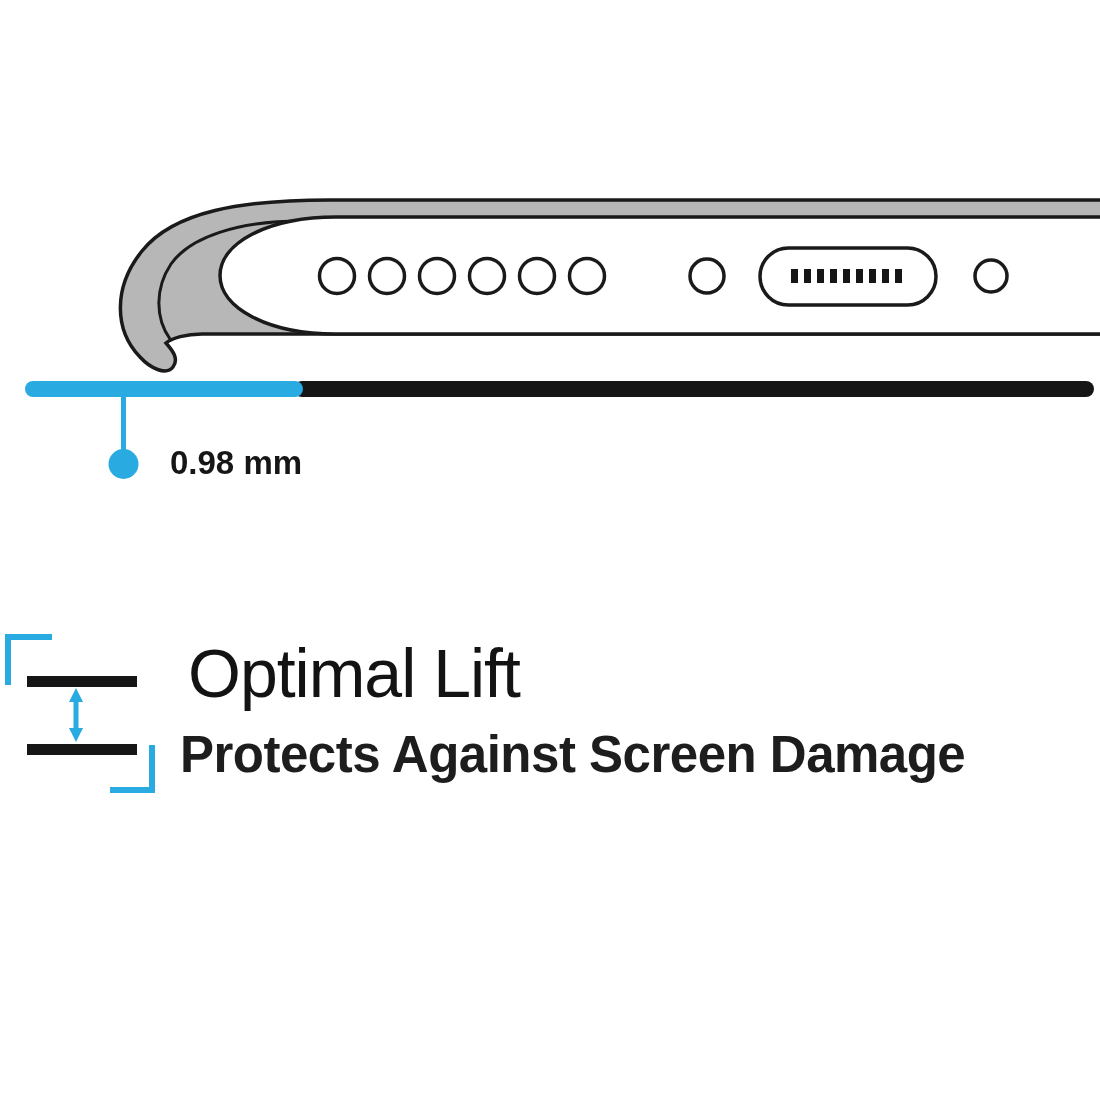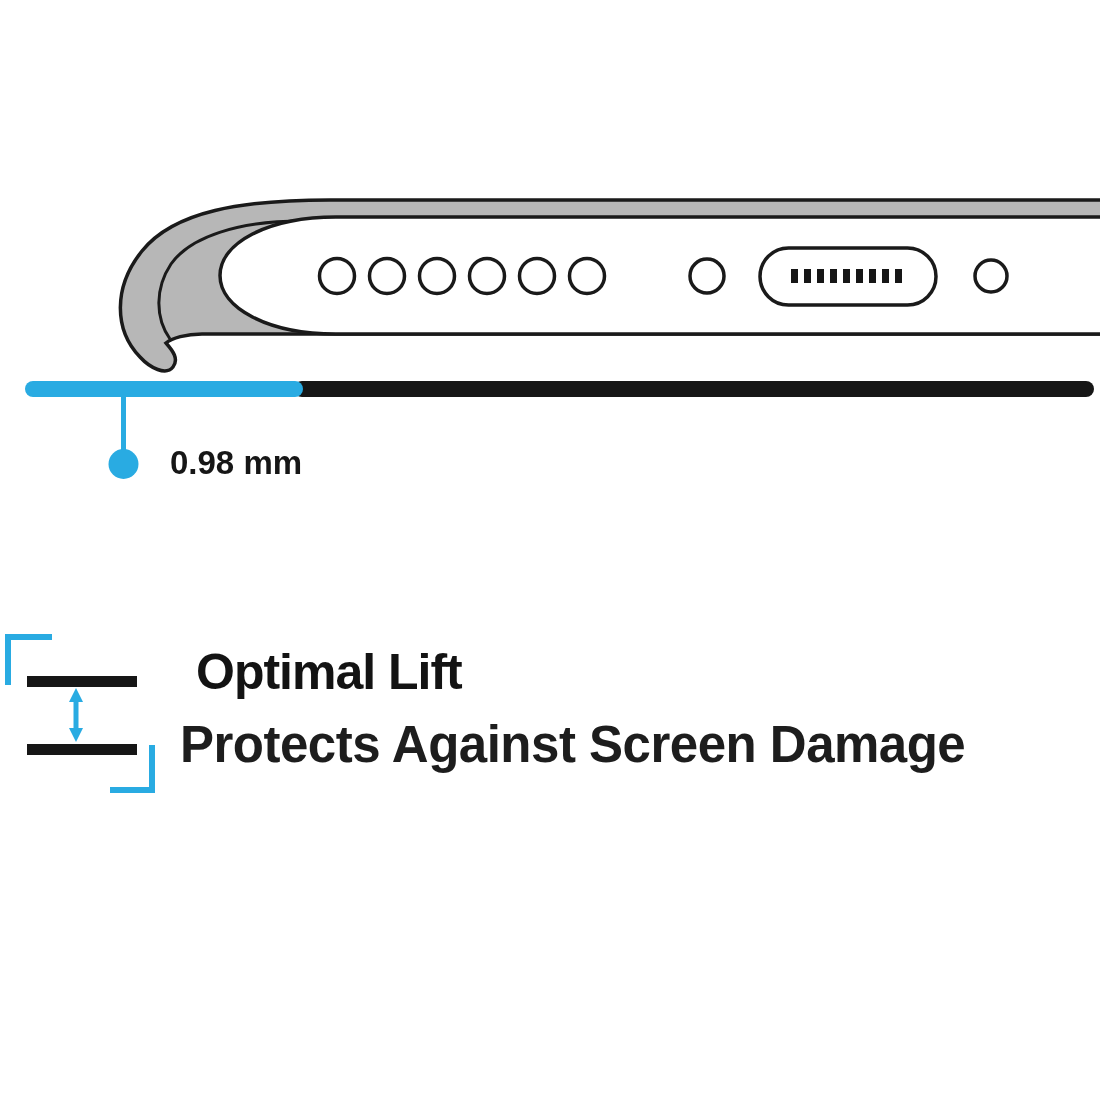--- a/index.html
+++ b/index.html
@@ -37,23 +37,23 @@
   }
 
   #lift-icon { position: absolute; left: 0; top: 628px; }
   .bracket    { fill: none; stroke: var(--accent-cyan, #29ABE2); stroke-width: 6; }
   .gap-bar    { fill: var(--ink-black, #161616); }
   .arrow-line { stroke: var(--accent-cyan, #29ABE2); stroke-width: 5; }
   .arrow-head { fill: var(--accent-cyan, #29ABE2); }
 
   .feature { position: absolute; left: 180px; top: 630px; }
   .feature-title {
-    margin: 16px;
-    font-size: 50px;
-    font-weight: bold;
+    margin: 8px;
+    font-size: 68px;
+    font-weight: normal;
     color: #131313;
     letter-spacing: -1px;
     line-height: 1.05;
     white-space: nowrap;
   }
   .feature-sub {
     margin: 16px 0 0 0;
     font-size: 51px;
     font-weight: bold;
     color: #1d1d1d;

